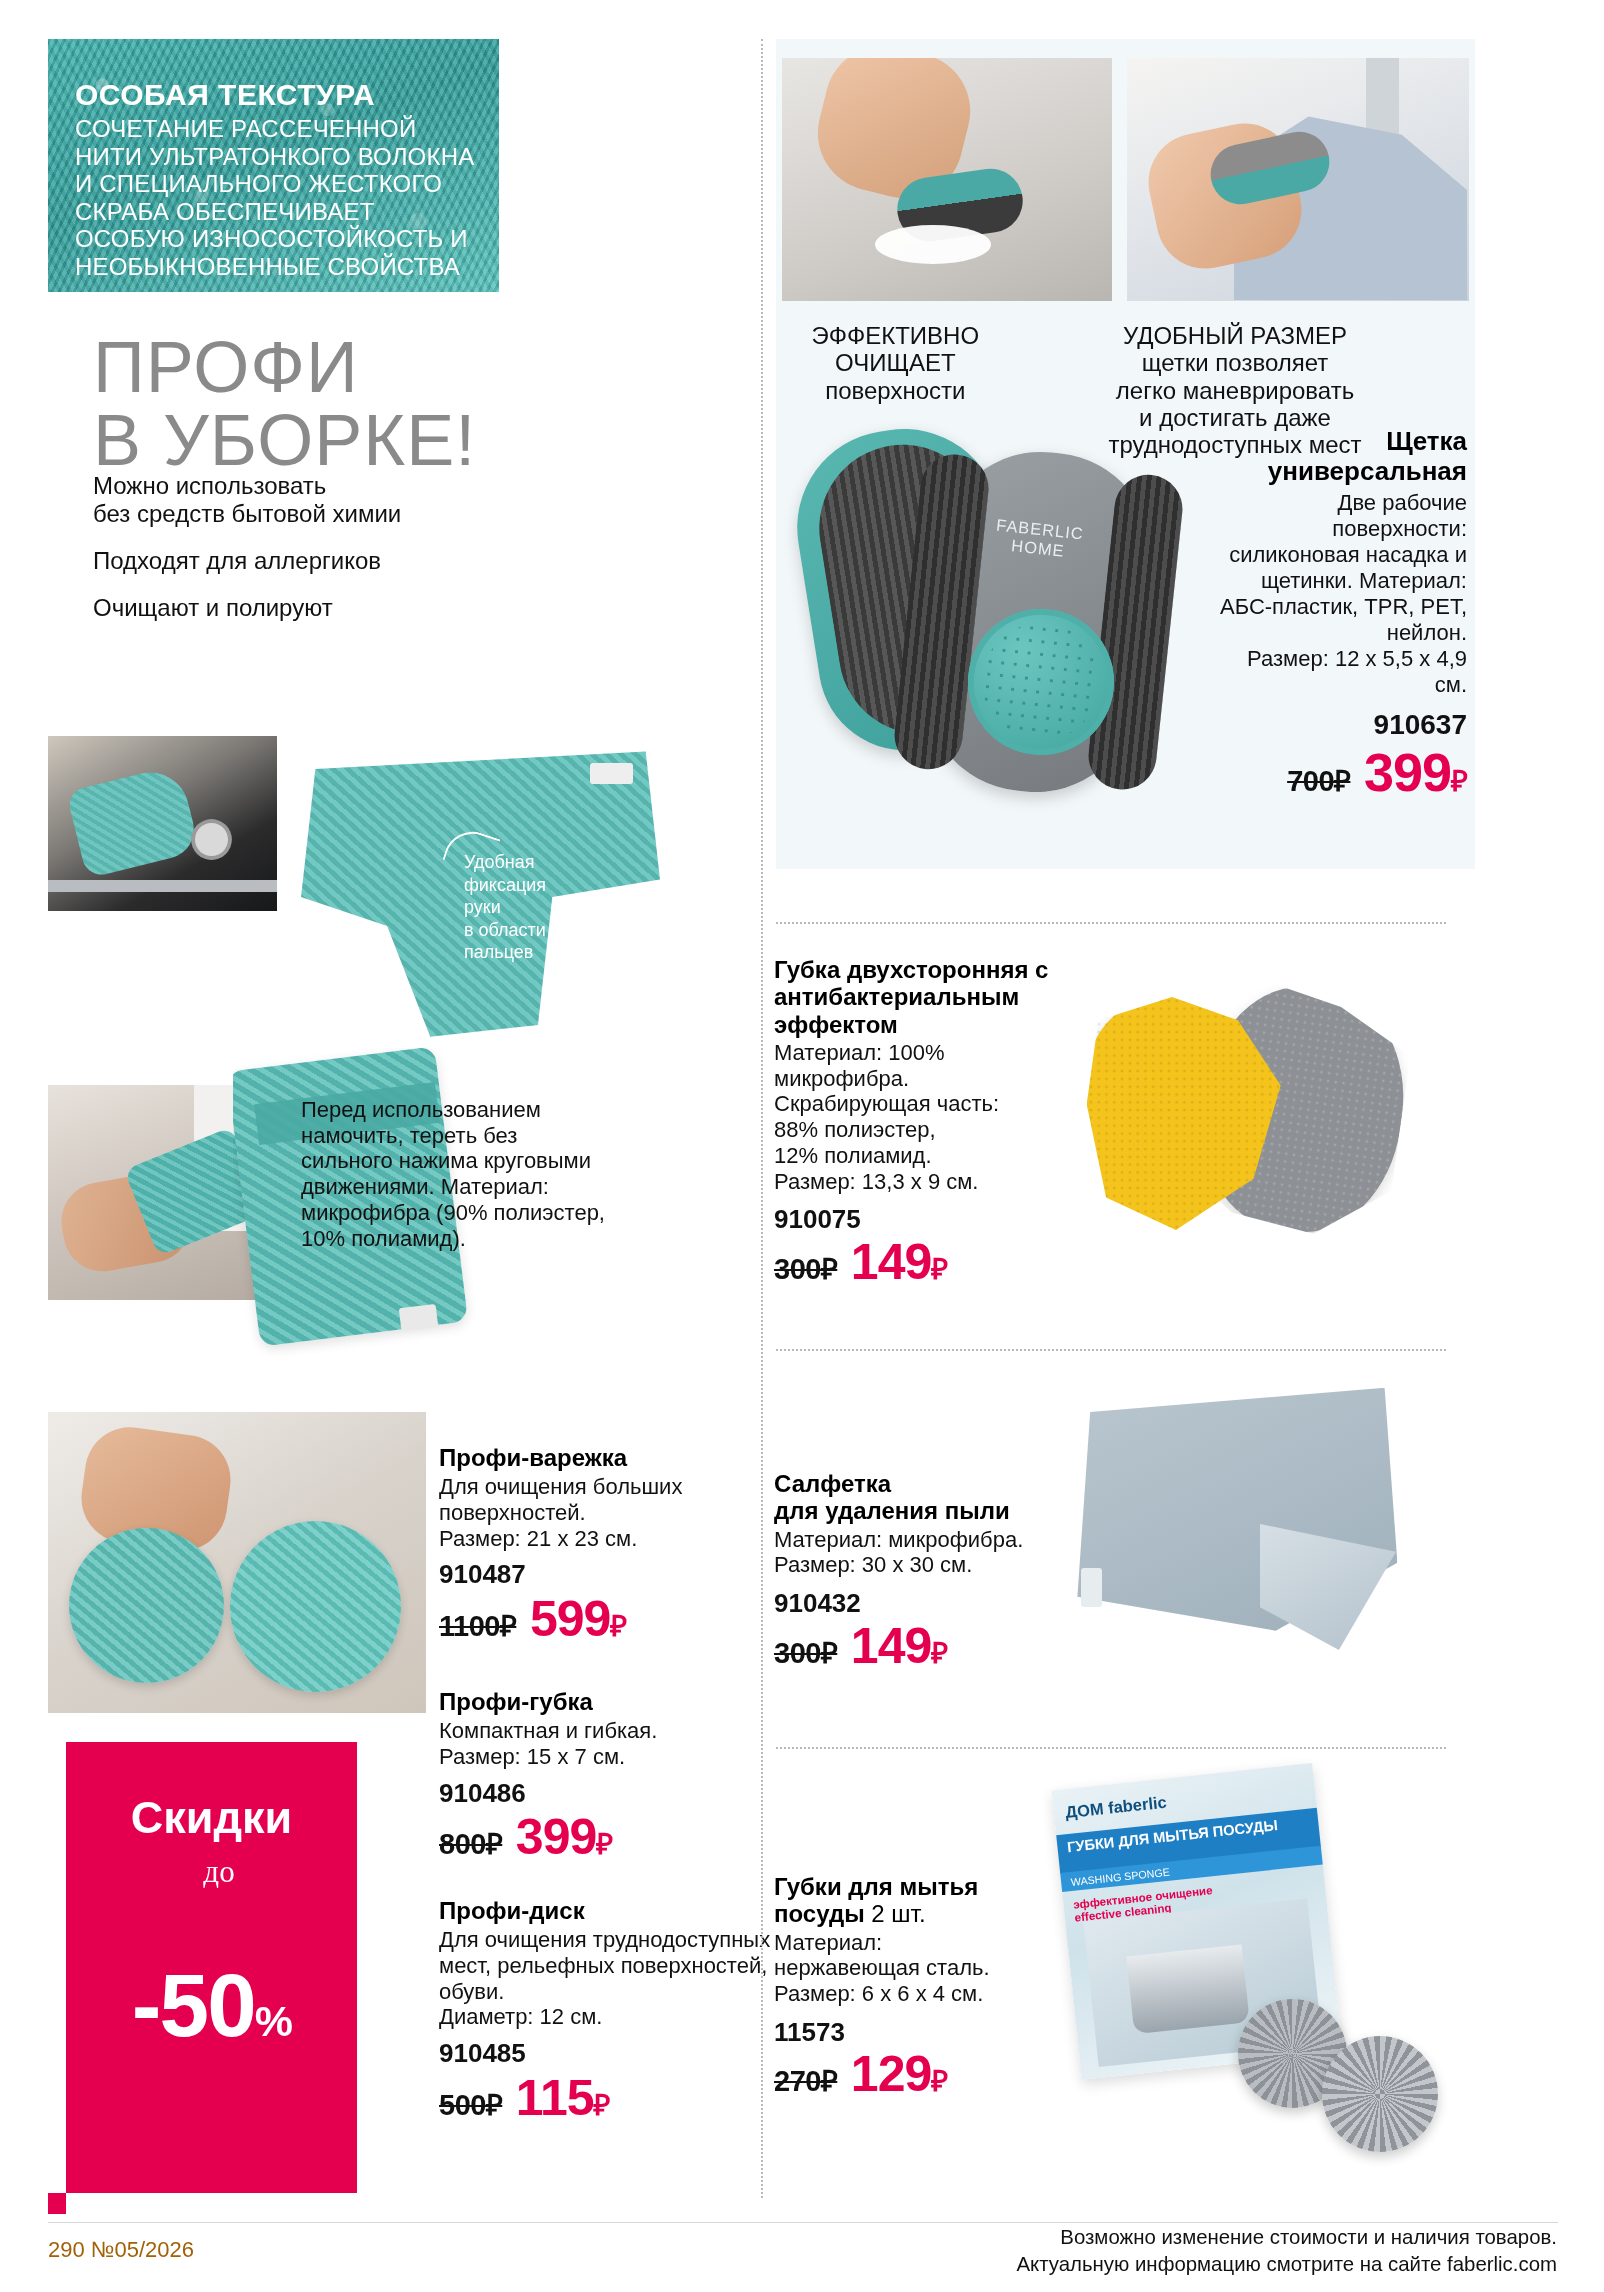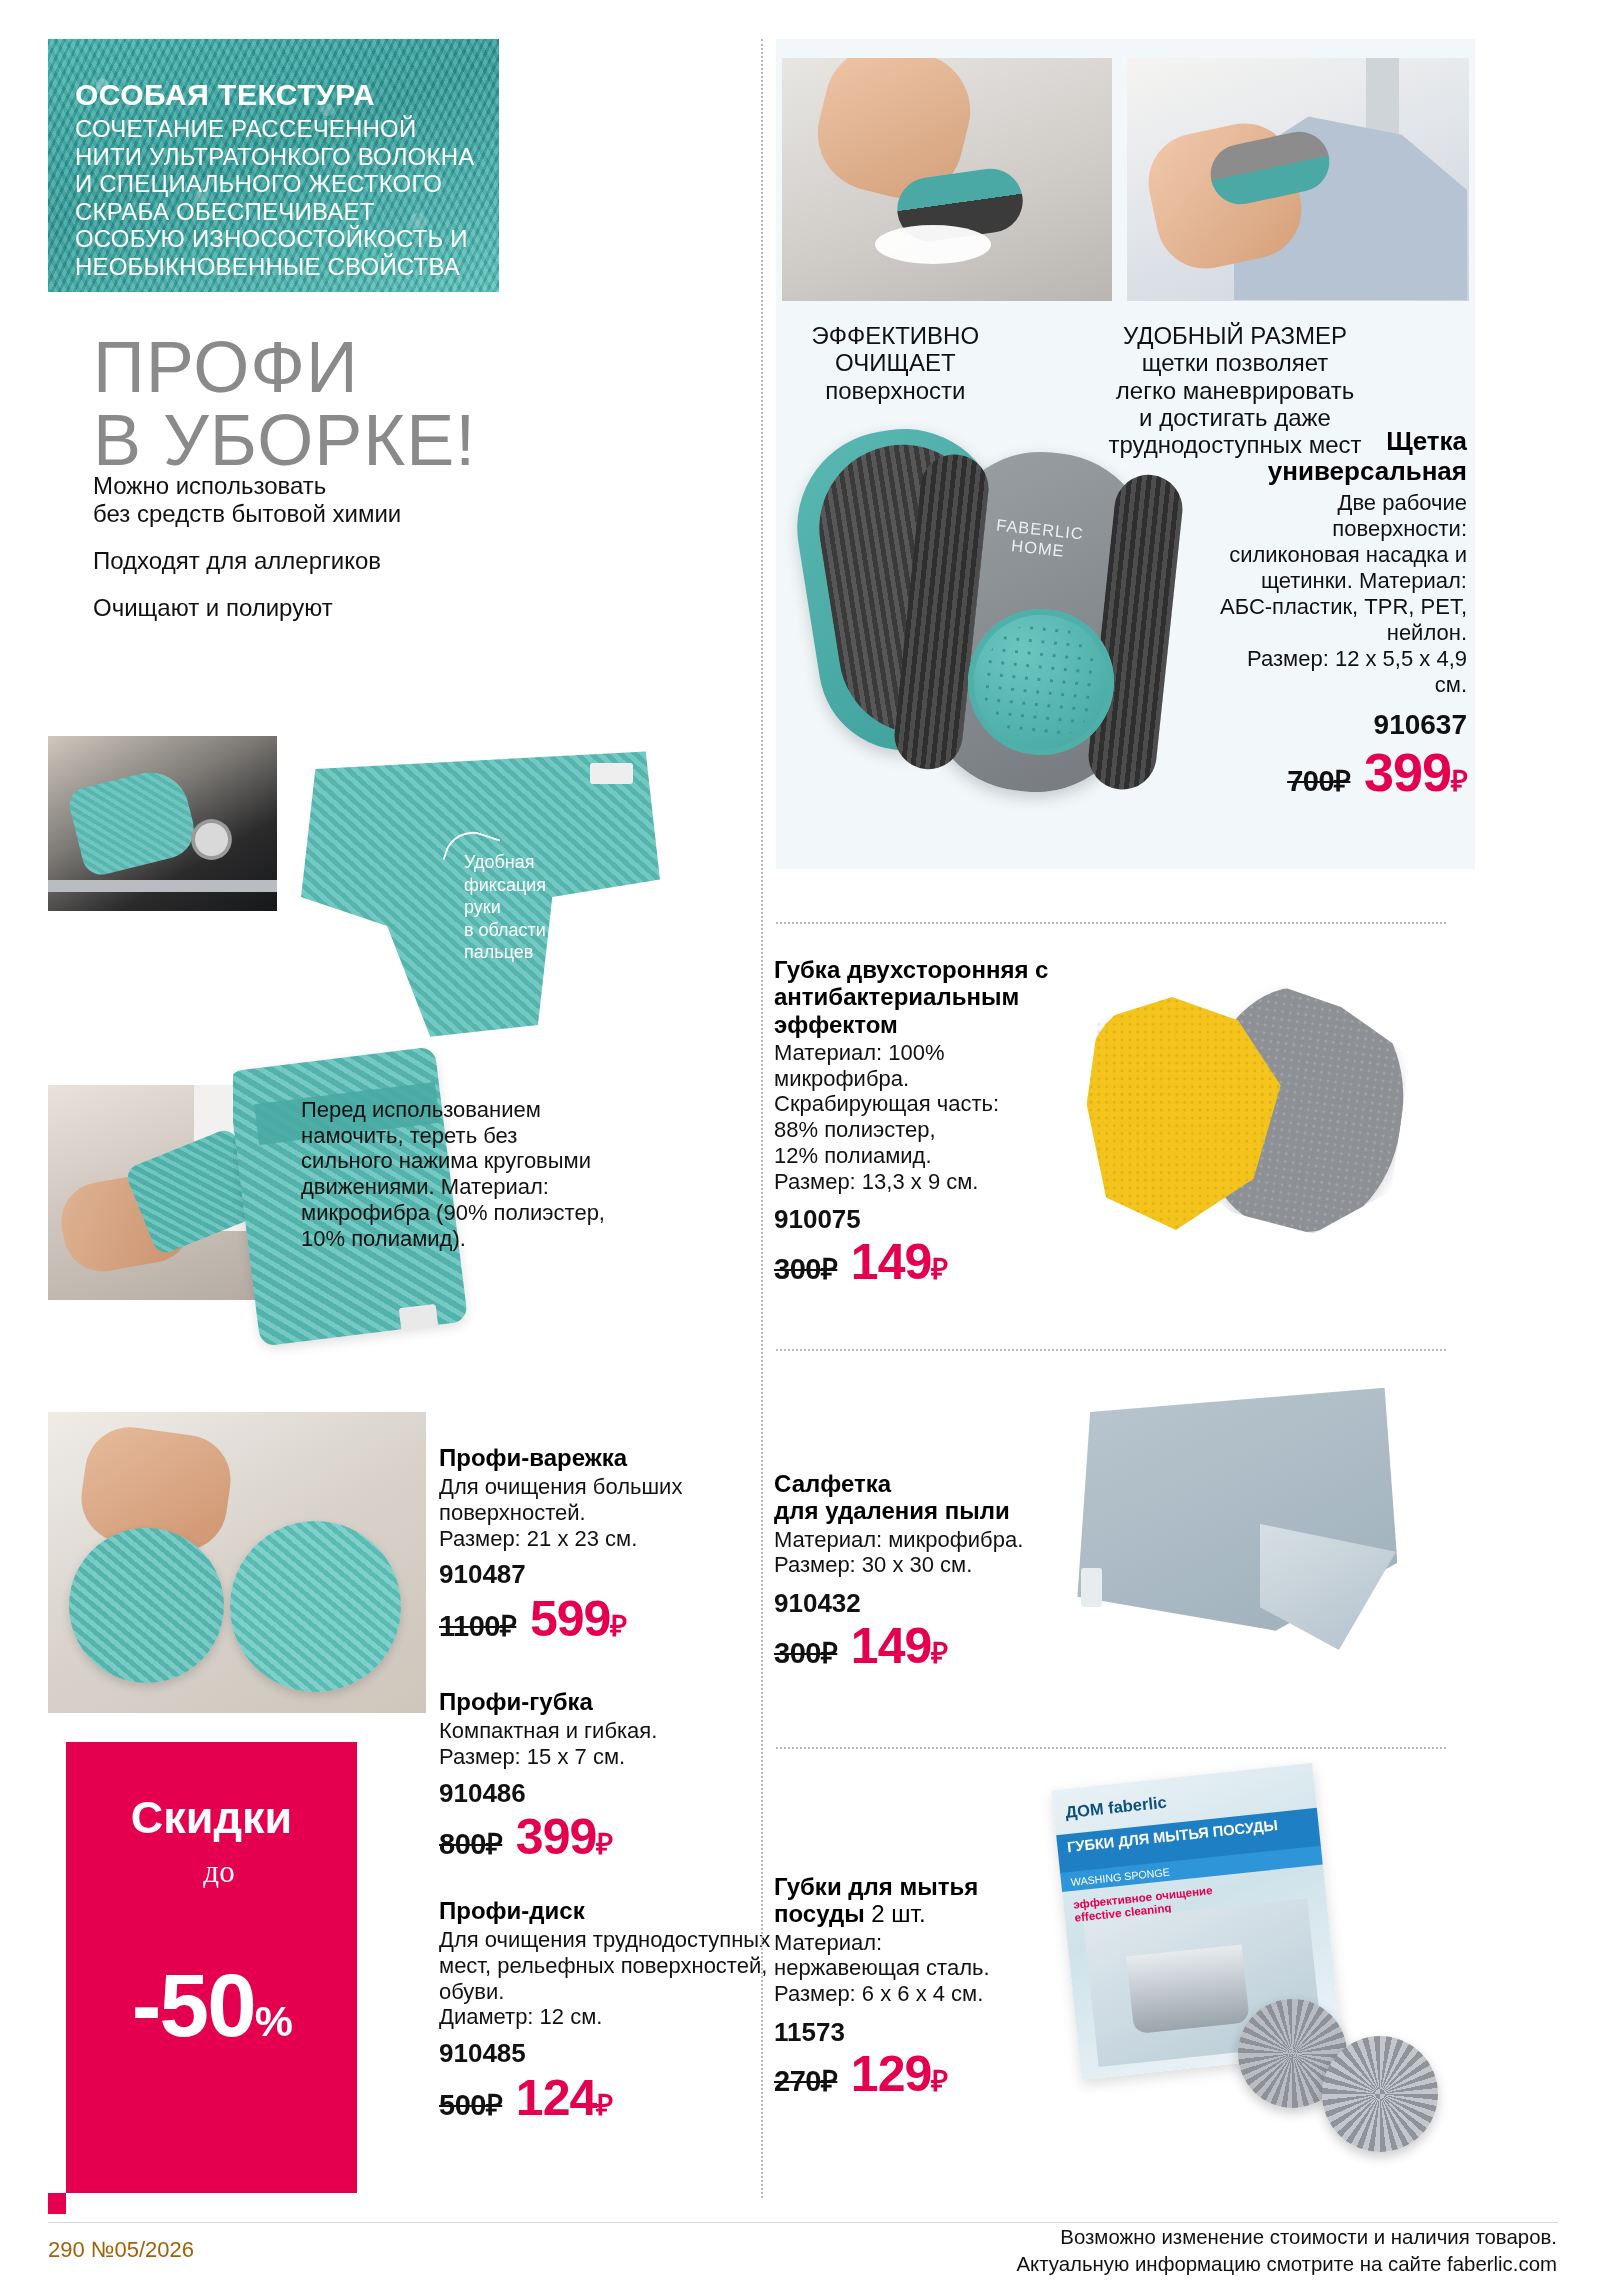--- a/index.html
+++ b/index.html
@@ -341,21 +341,21 @@
     </div>
   </div>
 
   <div class="lp" style="left:439px;top:1897px;">
     <div class="name">Профи-диск</div>
     <div class="desc" style="white-space:pre-line">Для очищения труднодоступных мест, рельефных поверхностей, обуви.
 Диаметр: 12 см.</div>
     <div class="code">910485</div>
     <div class="prow">
       <span class="price-old">500₽</span>
-      <span class="price-new"><span>124</span><span class="cur">₽</span></span>
+      <span class="price-new"><span>115</span><span class="cur">₽</span></span>
     </div>
   </div>
 
   <div class="abs" id="discount-box">
     <div class="d1">Скидки</div>
     <div class="d2">до</div>
     <div class="d3"><span>-50</span><span class="pc">%</span></div>
   </div>
 
   <div class="abs" id="pink-strip"></div>

